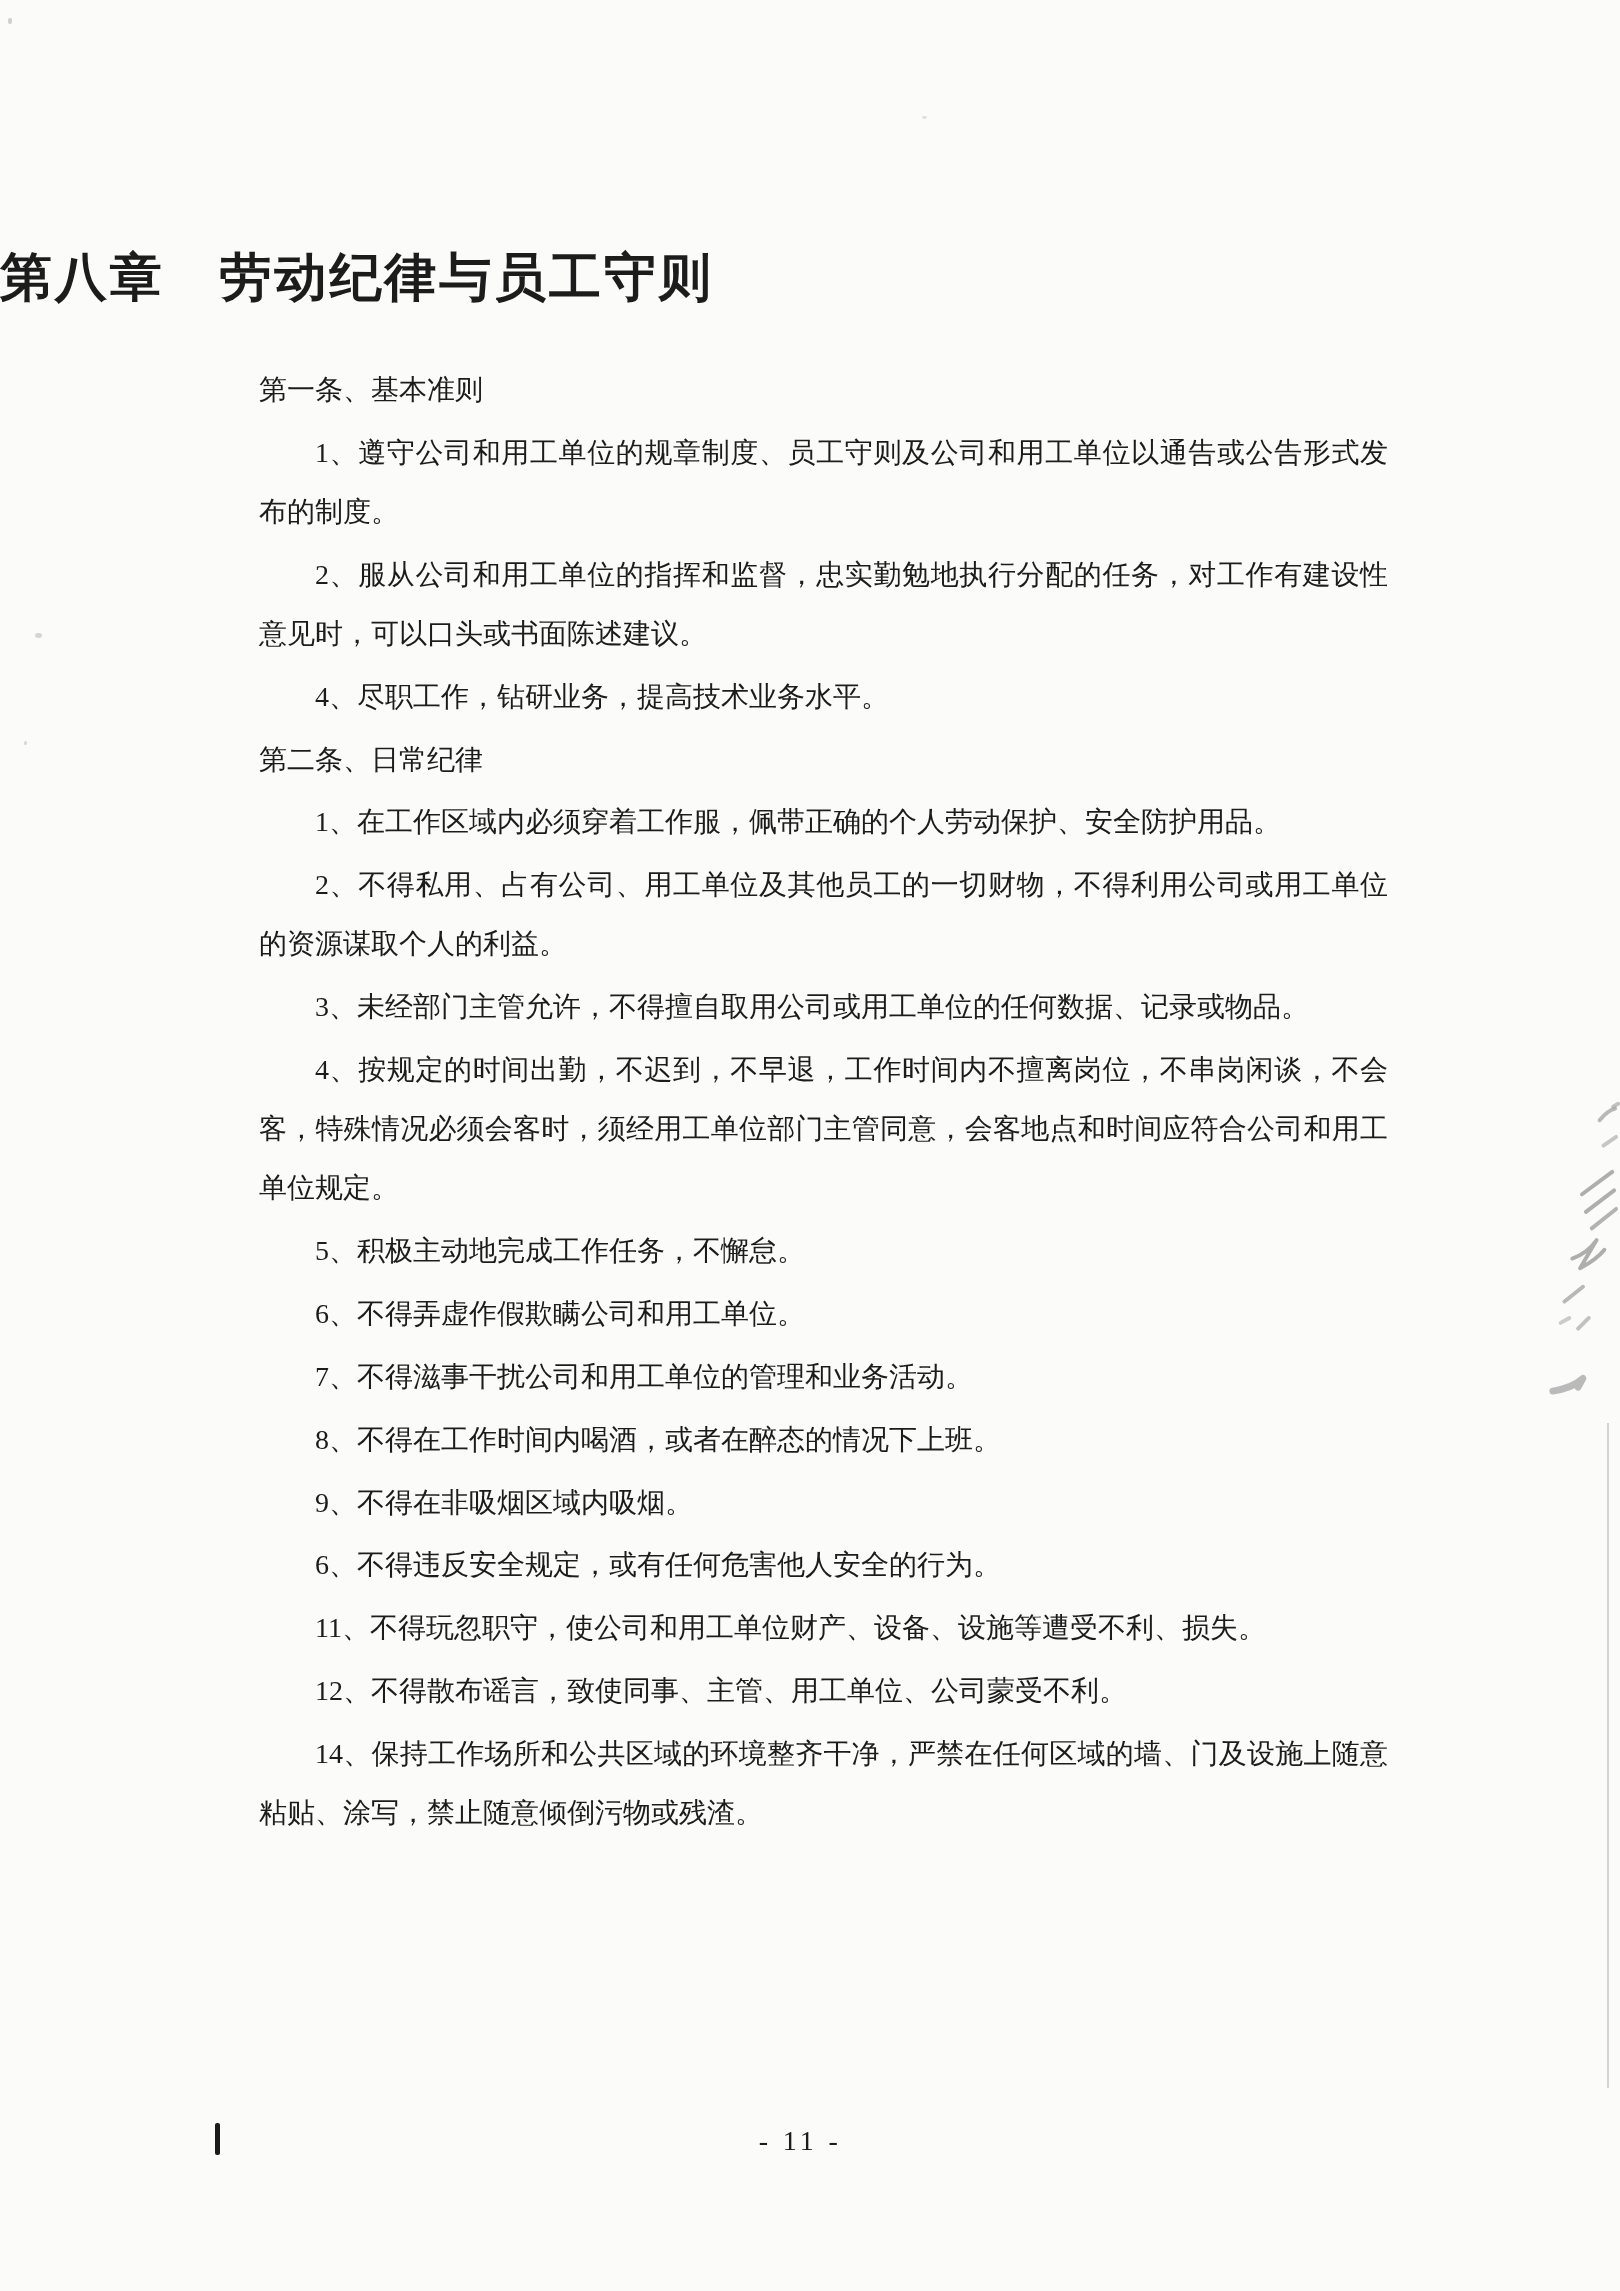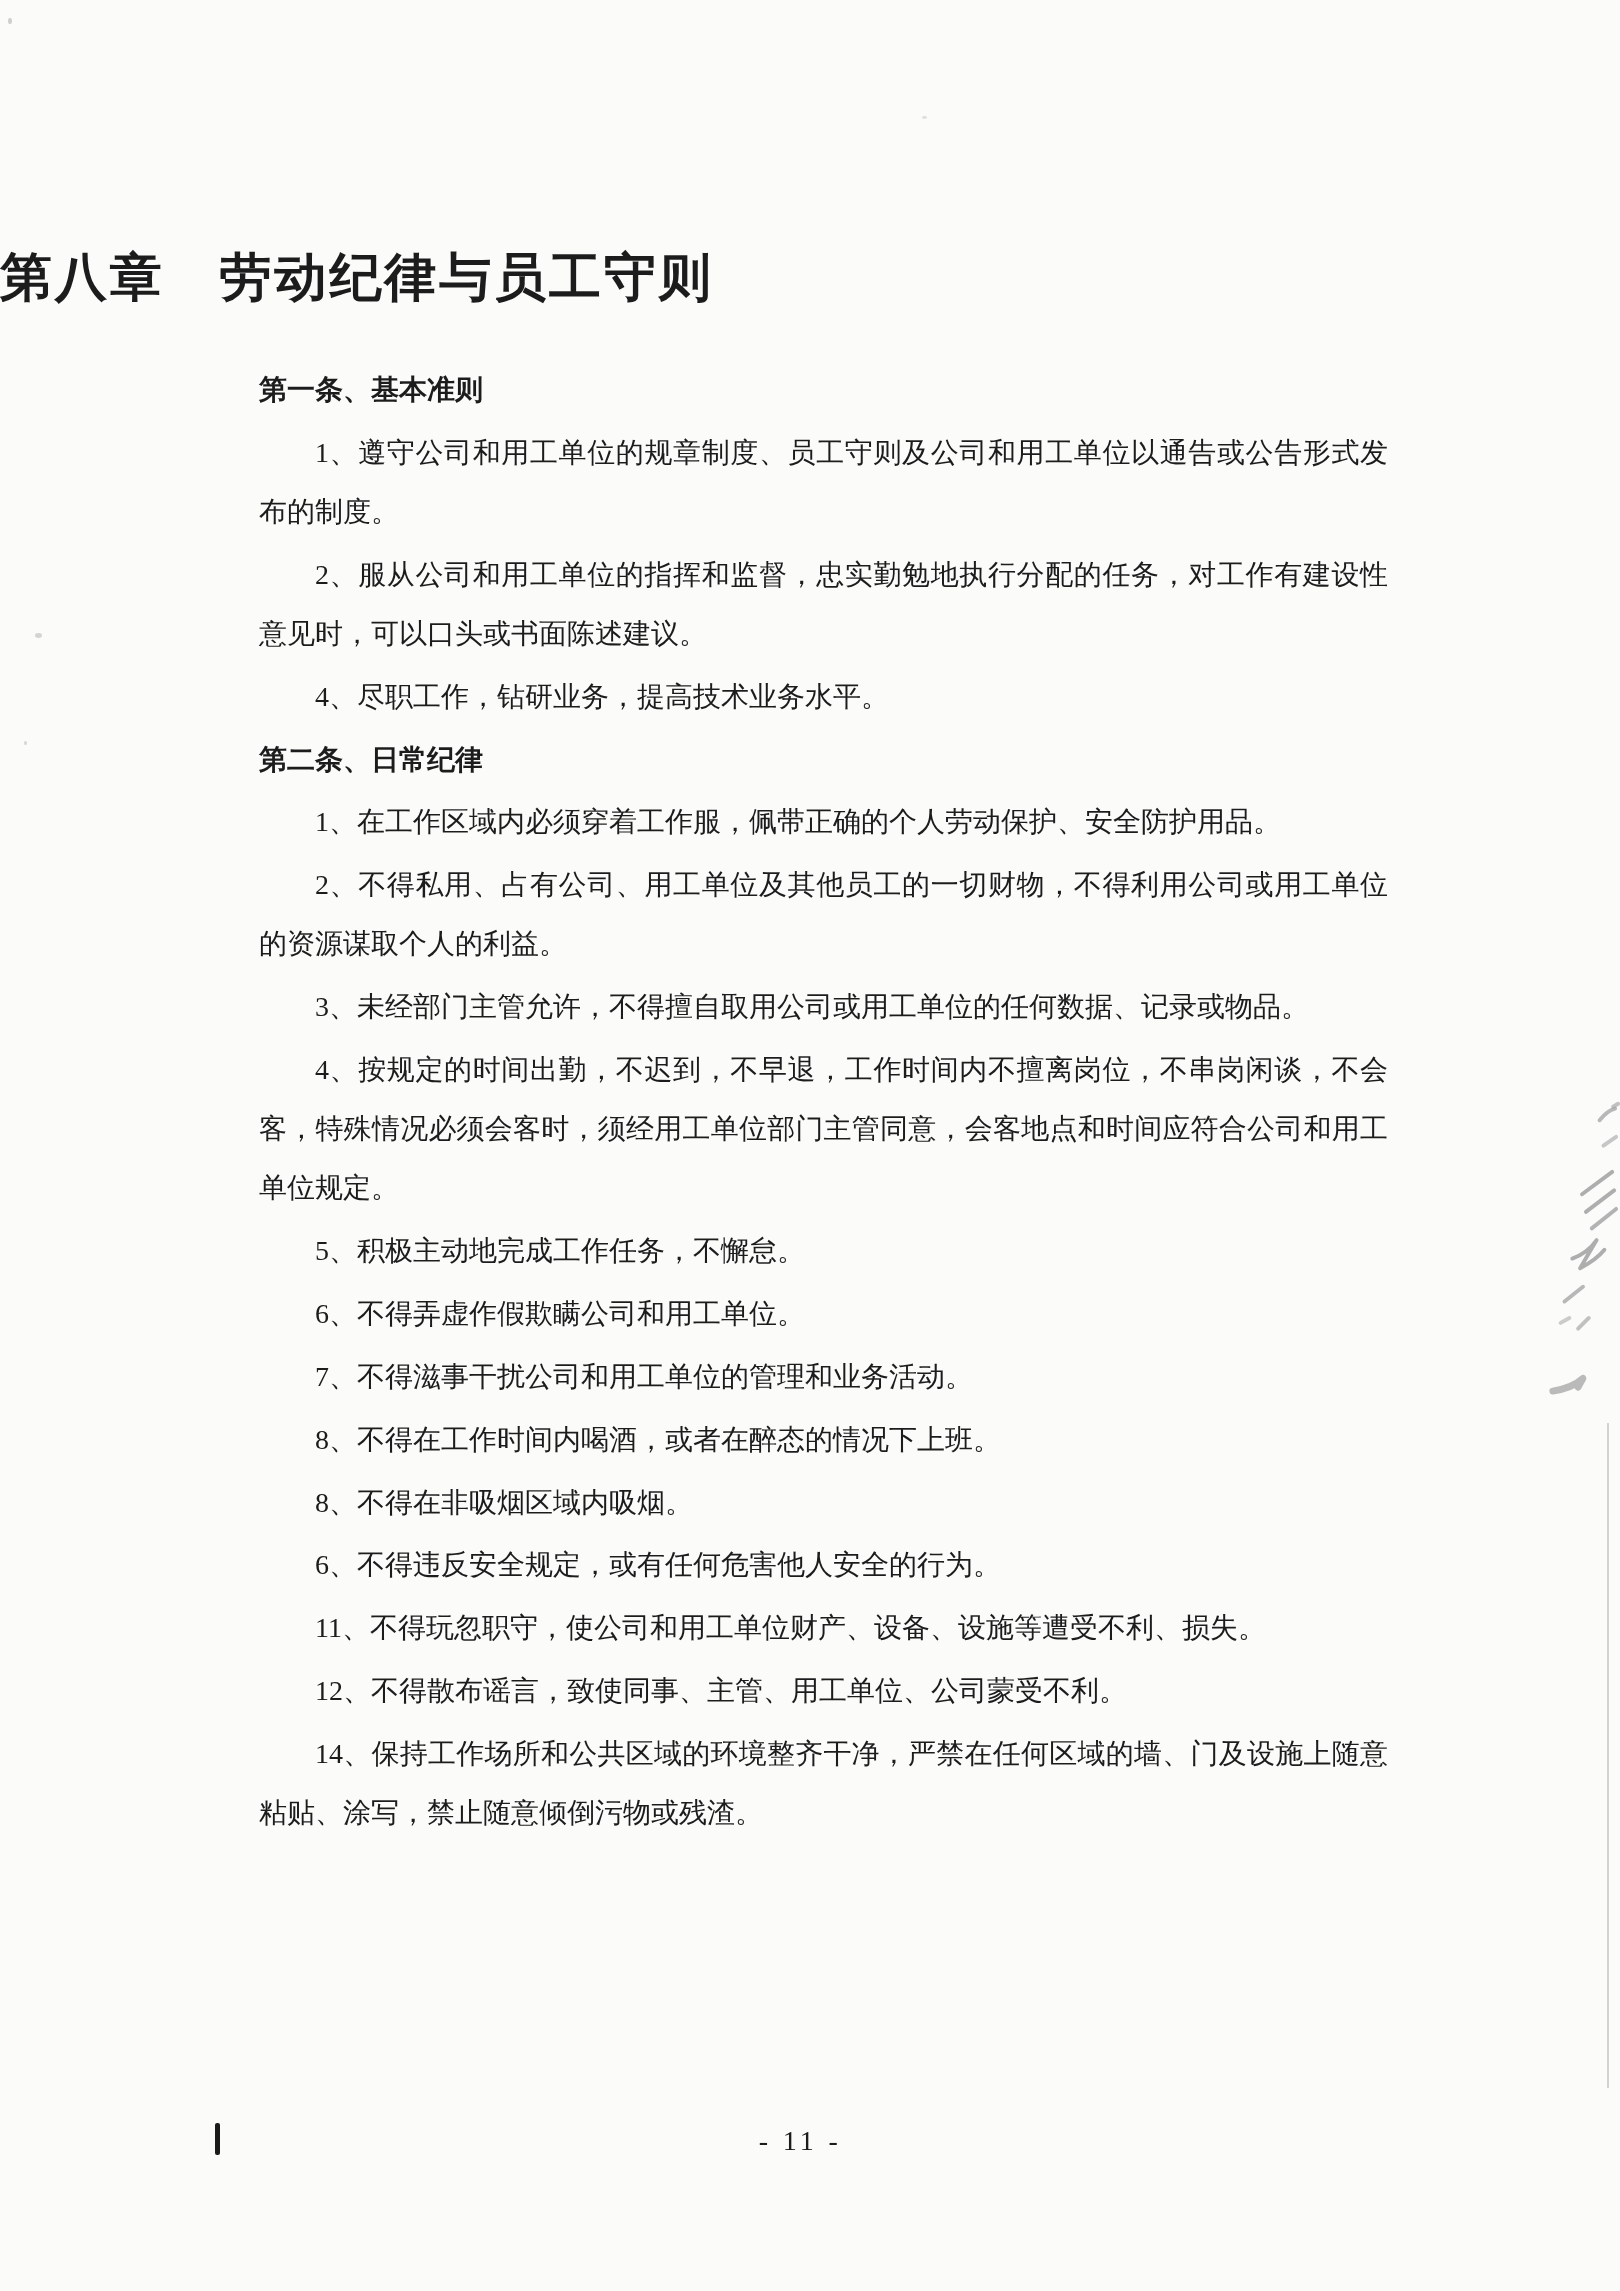--- a/index.html
+++ b/index.html
@@ -38,21 +38,21 @@
     font-size: 28px;
     line-height: 59px;
     text-align: justify;
     text-justify: inter-ideograph;
   }
   .content p {
     margin: 0 0 3.9px 0;
     text-indent: 2em;
   }
   .content .heading {
-    font-weight: bold;
+    font-weight: normal;
     margin: 0 0 3.9px 0;
     text-indent: 0;
   }
   .page-number {
     position: absolute;
     top: 2125px;
     left: -9.8px;
     width: 100%;
     text-align: center;
     font-size: 28px;
@@ -109,21 +109,21 @@
 
     <div class="heading">第二条、日常纪律</div>
     <p>1、在工作区域内必须穿着工作服，佩带正确的个人劳动保护、安全防护用品。</p>
     <p>2、不得私用、占有公司、用工单位及其他员工的一切财物，不得利用公司或用工单位的资源谋取个人的利益。</p>
     <p>3、未经部门主管允许，不得擅自取用公司或用工单位的任何数据、记录或物品。</p>
     <p>4、按规定的时间出勤，不迟到，不早退，工作时间内不擅离岗位，不串岗闲谈，不会客，特殊情况必须会客时，须经用工单位部门主管同意，会客地点和时间应符合公司和用工单位规定。</p>
     <p>5、积极主动地完成工作任务，不懈怠。</p>
     <p>6、不得弄虚作假欺瞒公司和用工单位。</p>
     <p>7、不得滋事干扰公司和用工单位的管理和业务活动。</p>
     <p>8、不得在工作时间内喝酒，或者在醉态的情况下上班。</p>
-    <p>8、不得在非吸烟区域内吸烟。</p>
+    <p>9、不得在非吸烟区域内吸烟。</p>
     <p>6、不得违反安全规定，或有任何危害他人安全的行为。</p>
     <p>11、不得玩忽职守，使公司和用工单位财产、设备、设施等遭受不利、损失。</p>
     <p>12、不得散布谣言，致使同事、主管、用工单位、公司蒙受不利。</p>
     <p>14、保持工作场所和公共区域的环境整齐干净，严禁在任何区域的墙、门及设施上随意粘贴、涂写，禁止随意倾倒污物或残渣。</p>
   </div>
 
   <div class="page-number">- 11 -</div>
 
   <svg class="scribble" viewBox="0 0 77 330">
     <g fill="none" stroke="#9b9b9b" stroke-width="4" stroke-linecap="round" stroke-linejoin="round">

